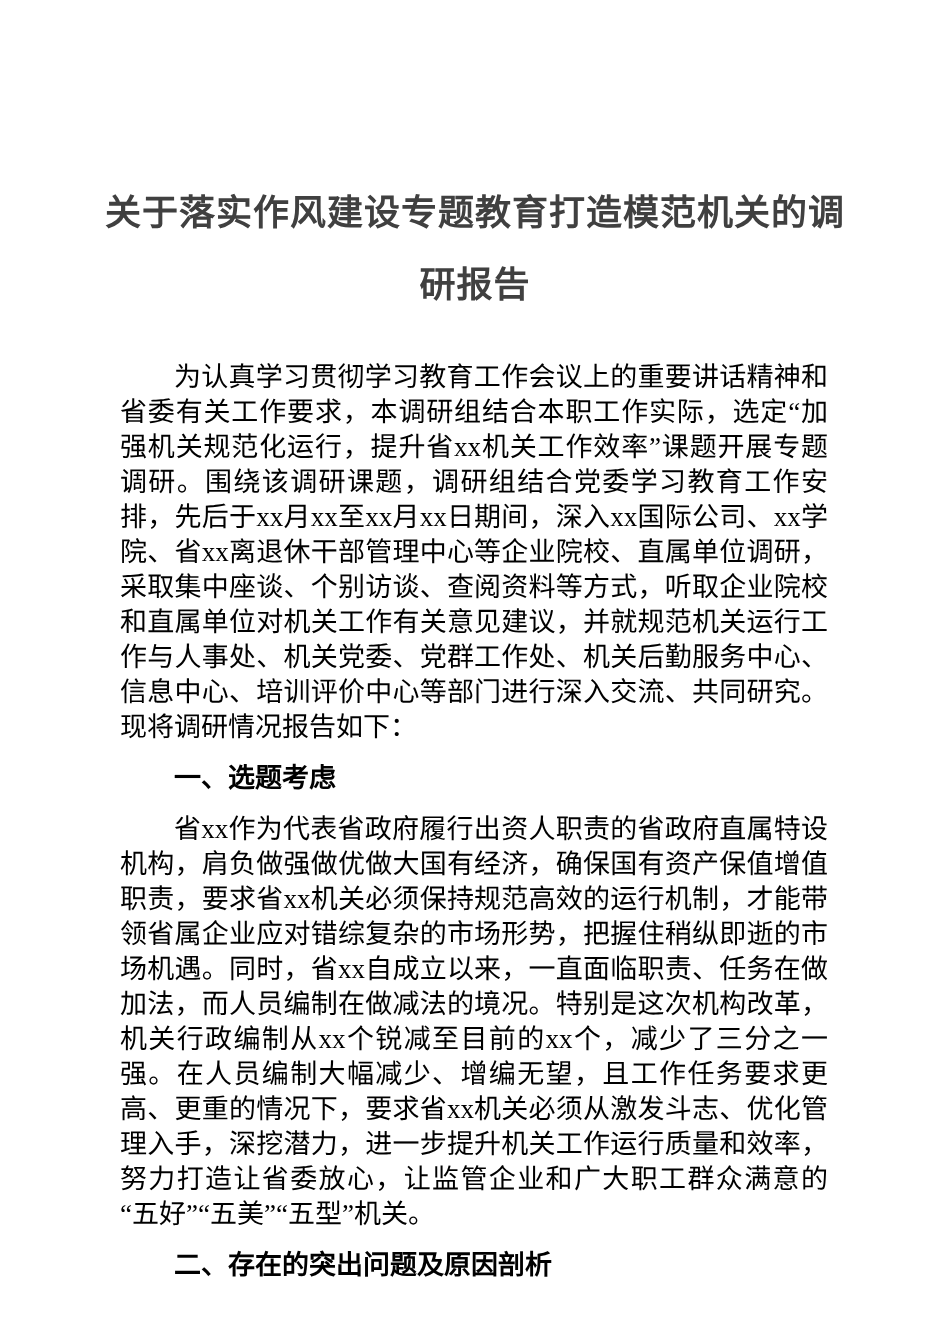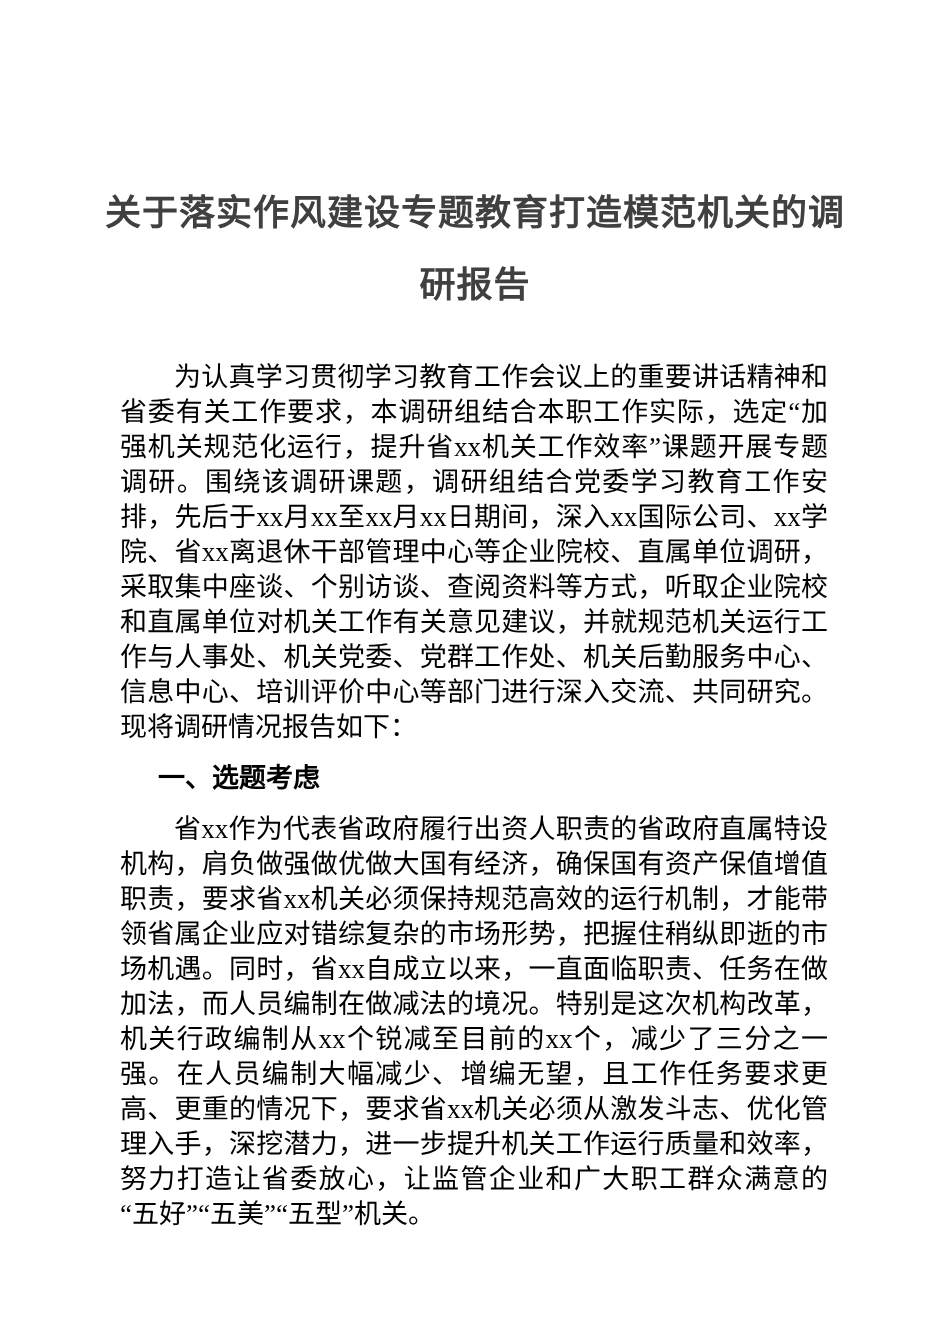--- a/index.html
+++ b/index.html
@@ -33,21 +33,21 @@
     margin: 16px;
     font-family: "Liberation Serif", "DejaVu Serif", serif;
     font-size: 27px;
     line-height: 35px;
     text-align: justify;
     text-indent: 2em;
     font-weight: normal;
     color: #000000;
   }
   .heading {
-    margin: 0;
+    margin: 16px;
     font-family: "Liberation Sans", "DejaVu Sans", sans-serif;
     font-size: 27px;
     line-height: 35px;
     font-weight: bold;
     text-indent: 2em;
     text-align: left;
     color: #000000;
   }
 </style>
 </head>
@@ -56,14 +56,15 @@
 <div class="page">
   <h1 class="doc-title">关于落实作风建设专题教育打造模范机关的调研报告</h1>
 
   <div class="doc-body">
     <p class="para">为认真学习贯彻学习教育工作会议上的重要讲话精神和省委有关工作要求，本调研组结合本职工作实际，选定“加强机关规范化运行，提升省xx机关工作效率”课题开展专题调研。围绕该调研课题，调研组结合党委学习教育工作安排，先后于xx月xx至xx月xx日期间，深入xx国际公司、xx学院、省xx离退休干部管理中心等企业院校、直属单位调研，采取集中座谈、个别访谈、查阅资料等方式，听取企业院校和直属单位对机关工作有关意见建议，并就规范机关运行工作与人事处、机关党委、党群工作处、机关后勤服务中心、信息中心、培训评价中心等部门进行深入交流、共同研究。现将调研情况报告如下：</p>
 
     <h2 class="heading">一、选题考虑</h2>
 
     <p class="para">省xx作为代表省政府履行出资人职责的省政府直属特设机构，肩负做强做优做大国有经济，确保国有资产保值增值职责，要求省xx机关必须保持规范高效的运行机制，才能带领省属企业应对错综复杂的市场形势，把握住稍纵即逝的市场机遇。同时，省xx自成立以来，一直面临职责、任务在做加法，而人员编制在做减法的境况。特别是这次机构改革，机关行政编制从xx个锐减至目前的xx个，减少了三分之一强。在人员编制大幅减少、增编无望，且工作任务要求更高、更重的情况下，要求省xx机关必须从激发斗志、优化管理入手，深挖潜力，进一步提升机关工作运行质量和效率，努力打造让省委放心，让监管企业和广大职工群众满意的“五好”“五美”“五型”机关。</p>
 
+    <h2 class="heading">二、存在的突出问题及原因剖析</h2>
   </div>
 </div>
 
 </body></html>

